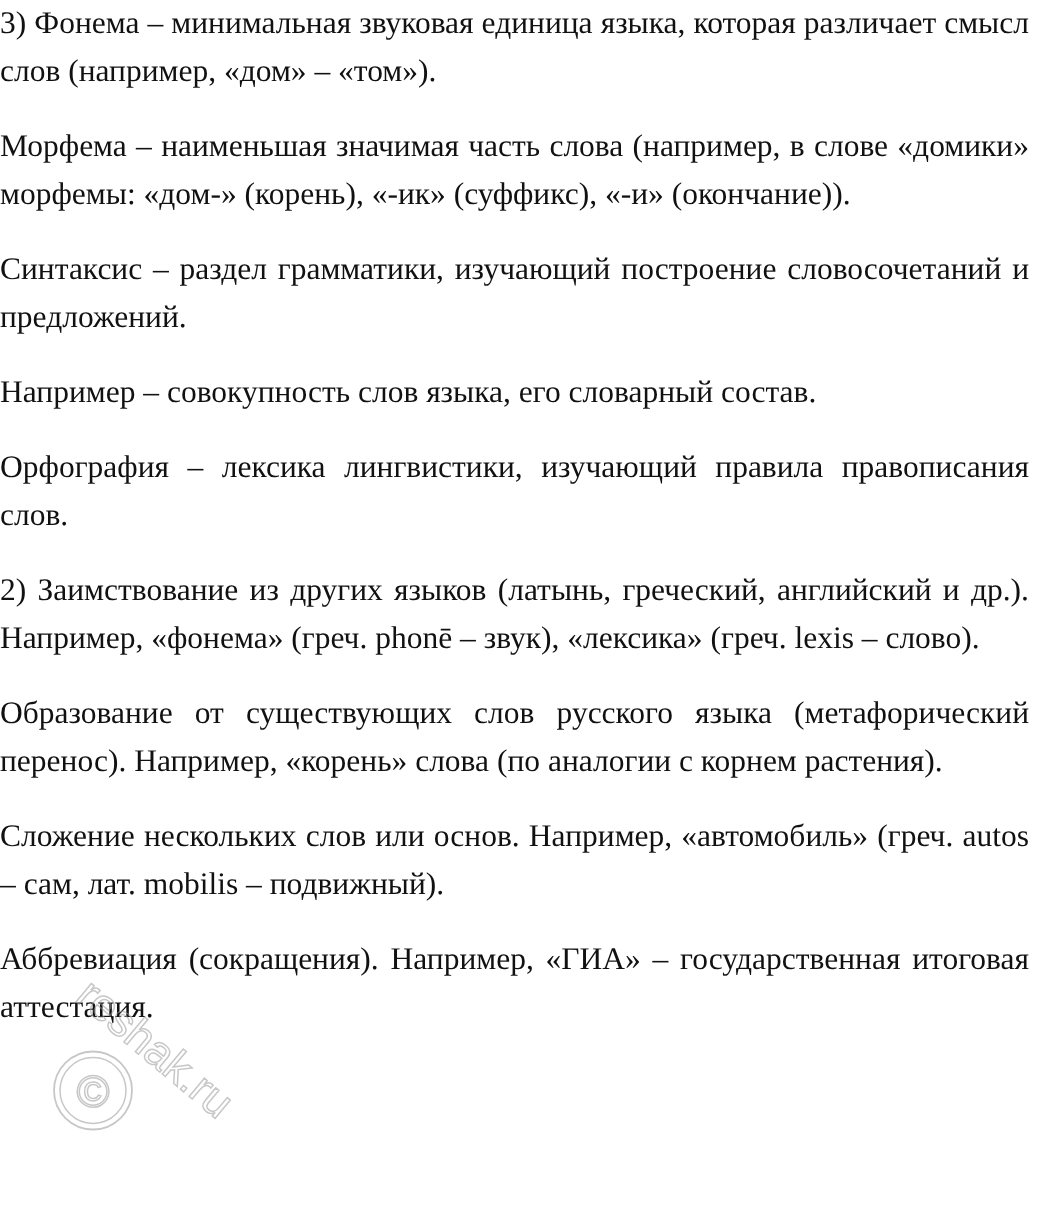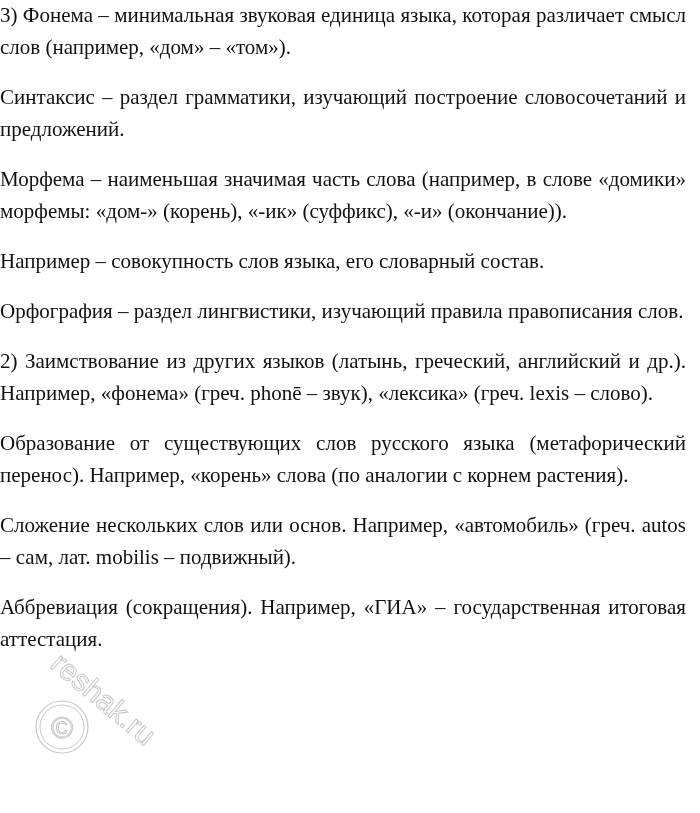--- a/index.html
+++ b/index.html
@@ -37,24 +37,24 @@
       height: 120px;
       pointer-events: none;
       opacity: 0.55;
     }
   </style>
 </head>
 <body>
 
 <div class="doc">
   <p>3) Фонема – минимальная звуковая единица языка, которая различает смысл слов (например, «дом» – «том»).</p>
+  <p>Морфема – наименьшая значимая часть слова (например, в слове «домики» морфемы: «дом-» (корень), «-ик» (суффикс), «-и» (окончание)).</p>
   <p>Синтаксис – раздел грамматики, изучающий построение словосочетаний и предложений.</p>
-  <p>Морфема – наименьшая значимая часть слова (например, в слове «домики» морфемы: «дом-» (корень), «-ик» (суффикс), «-и» (окончание)).</p>
   <p>Например – совокупность слов языка, его словарный состав.</p>
-  <p>Орфография – раздел лингвистики, изучающий правила правописания слов.</p>
+  <p>Орфография – лексика лингвистики, изучающий правила правописания слов.</p>
   <p>2) Заимствование из других языков (латынь, греческий, английский и др.). Например, «фонема» (греч. phonē – звук), «лексика» (греч. lexis – слово).</p>
   <p>Образование от существующих слов русского языка (метафорический перенос). Например, «корень» слова (по аналогии с корнем растения).</p>
   <p>Сложение нескольких слов или основ. Например, «автомобиль» (греч. autos – сам, лат. mobilis – подвижный).</p>
   <p>Аббревиация (сокращения). Например, «ГИА» – государственная итоговая аттестация.</p>
 </div>
 
 <div class="watermark">
   <svg width="150" height="120" viewBox="0 0 150 120">
     <circle cx="42" cy="72" r="26" fill="none" stroke="#9a9a9a" stroke-width="1.2"></circle>
     <circle cx="42" cy="72" r="22" fill="none" stroke="#9a9a9a" stroke-width="1"></circle>

